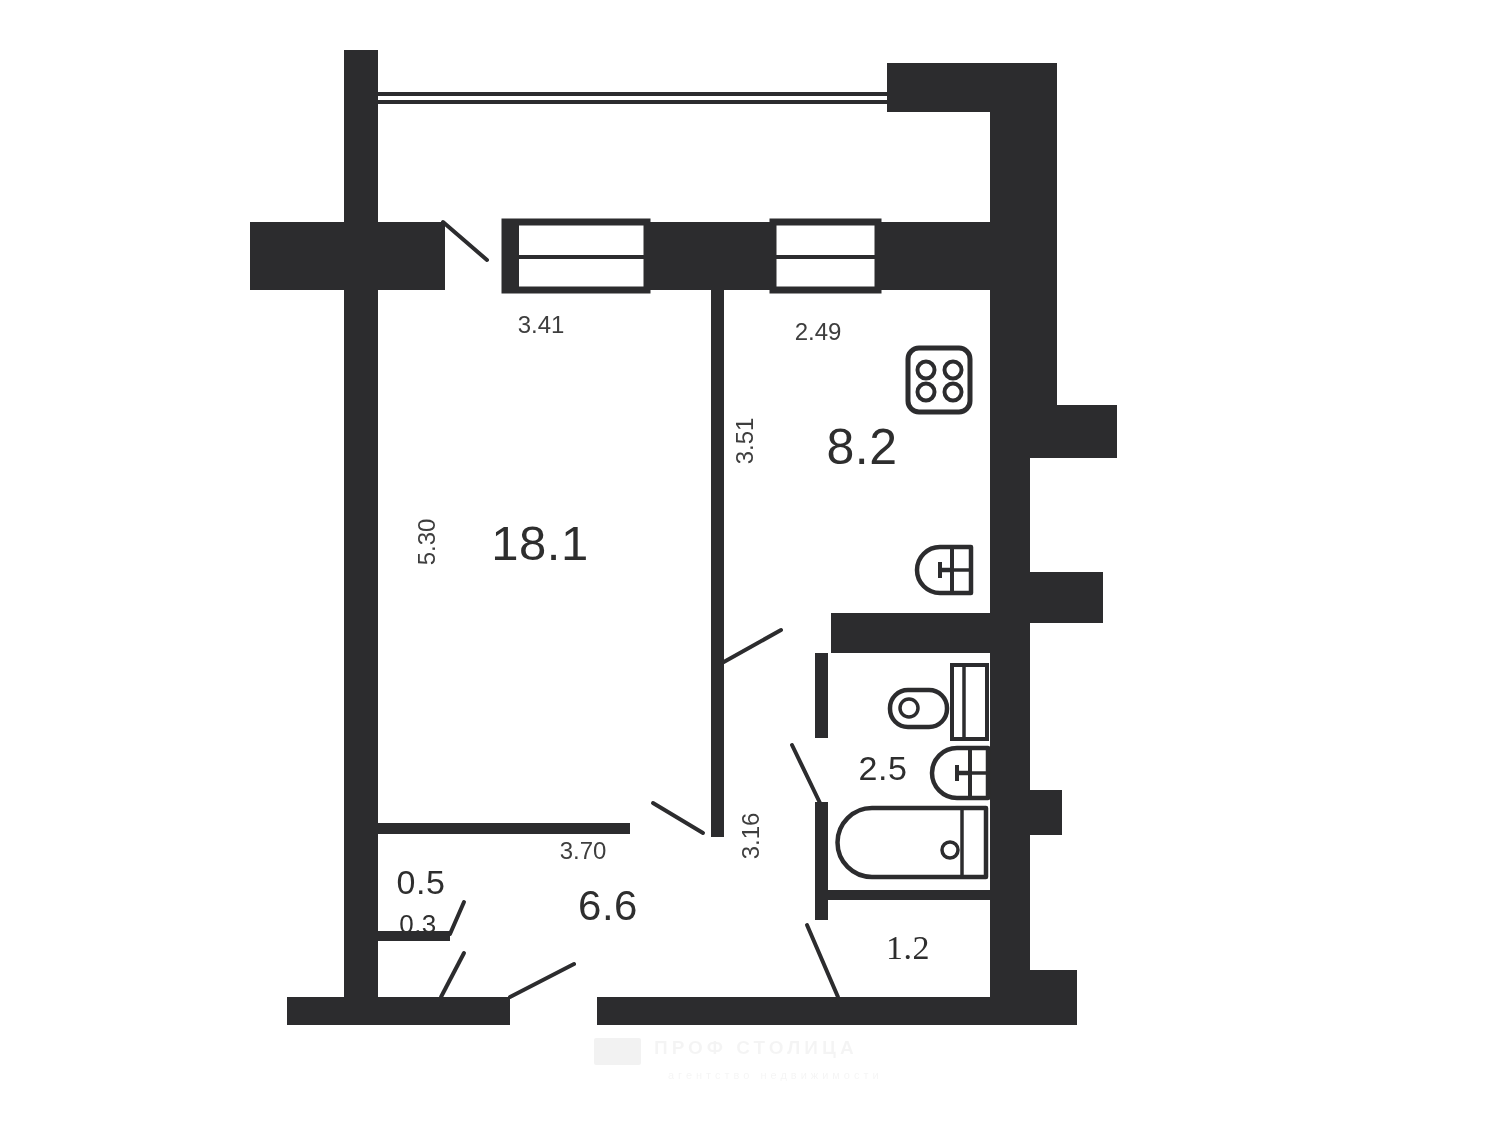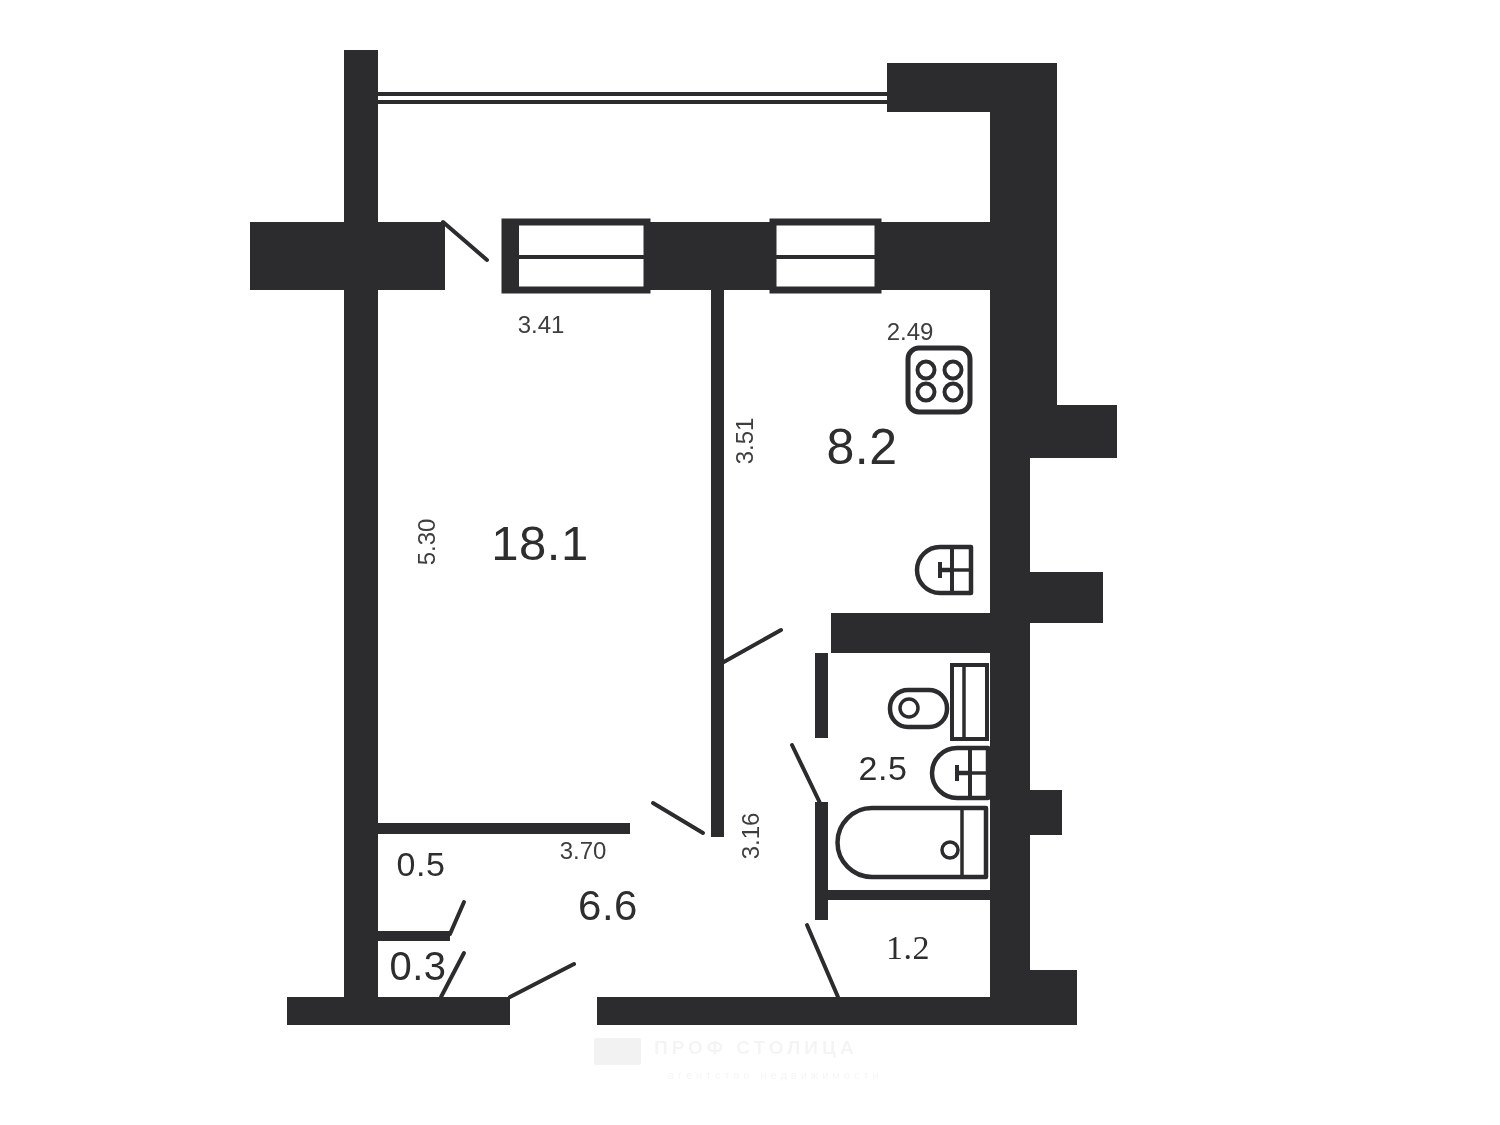--- a/index.html
+++ b/index.html
@@ -148,27 +148,27 @@
       <line x1="962" y1="808" x2="962" y2="877" stroke="#2c2c2e" stroke-width="3.5"></line>
       <circle cx="950" cy="850" r="8" fill="none" stroke="#2c2c2e" stroke-width="3.5"></circle>
     </g>
   </svg>
 
   <div class="labels" id="room-labels">
       <div class="room-label" style="left: 540px; top: 543px; font-size: 49px;">18.1</div>
       <div class="room-label" style="left: 862px; top: 447px; font-size: 50px;">8.2</div>
       <div class="room-label" style="left: 883px; top: 768px; font-size: 34px;">2.5</div>
       <div class="room-label" style="left: 608px; top: 906px; font-size: 42px;">6.6</div>
-      <div class="room-label" style="left: 421px; top: 864px; font-size: 34px;">0.5</div>
-      <div class="room-label" style="left: 418px; top: 966px; font-size: 40px;">0.3</div>
+      <div class="room-label" style="left: 421px; top: 882px; font-size: 34px;">0.5</div>
+      <div class="room-label" style="left: 418px; top: 924px; font-size: 26px;">0.3</div>
       <div class="room-label" style="left: 908px; top: 948px; font-size: 34px; font-family: Liberation Serif, serif;">1.2</div>
     </div>
   <div class="labels" id="dim-labels">
       <div class="dim-label" style="left: 541px; top: 325px; text-align: right;">3.41</div>
-      <div class="dim-label" style="left: 910px; top: 332px;">2.49</div>
+      <div class="dim-label" style="left: 818px; top: 332px;">2.49</div>
       <div class="dim-label rot" style="left: 427px; top: 542px;">5.30</div>
       <div class="dim-label rot" style="left: 745px; top: 441px;">3.51</div>
       <div class="dim-label" style="left: 583px; top: 851px;">3.70</div>
       <div class="dim-label rot" style="left: 751px; top: 836px;">3.16</div>
     </div>
 
   <div class="watermark">
     <div class="wm-logo"></div>
     <div class="wm-line1">ПРОФ СТОЛИЦА</div>
     <div class="wm-line2">агентство недвижимости</div>

